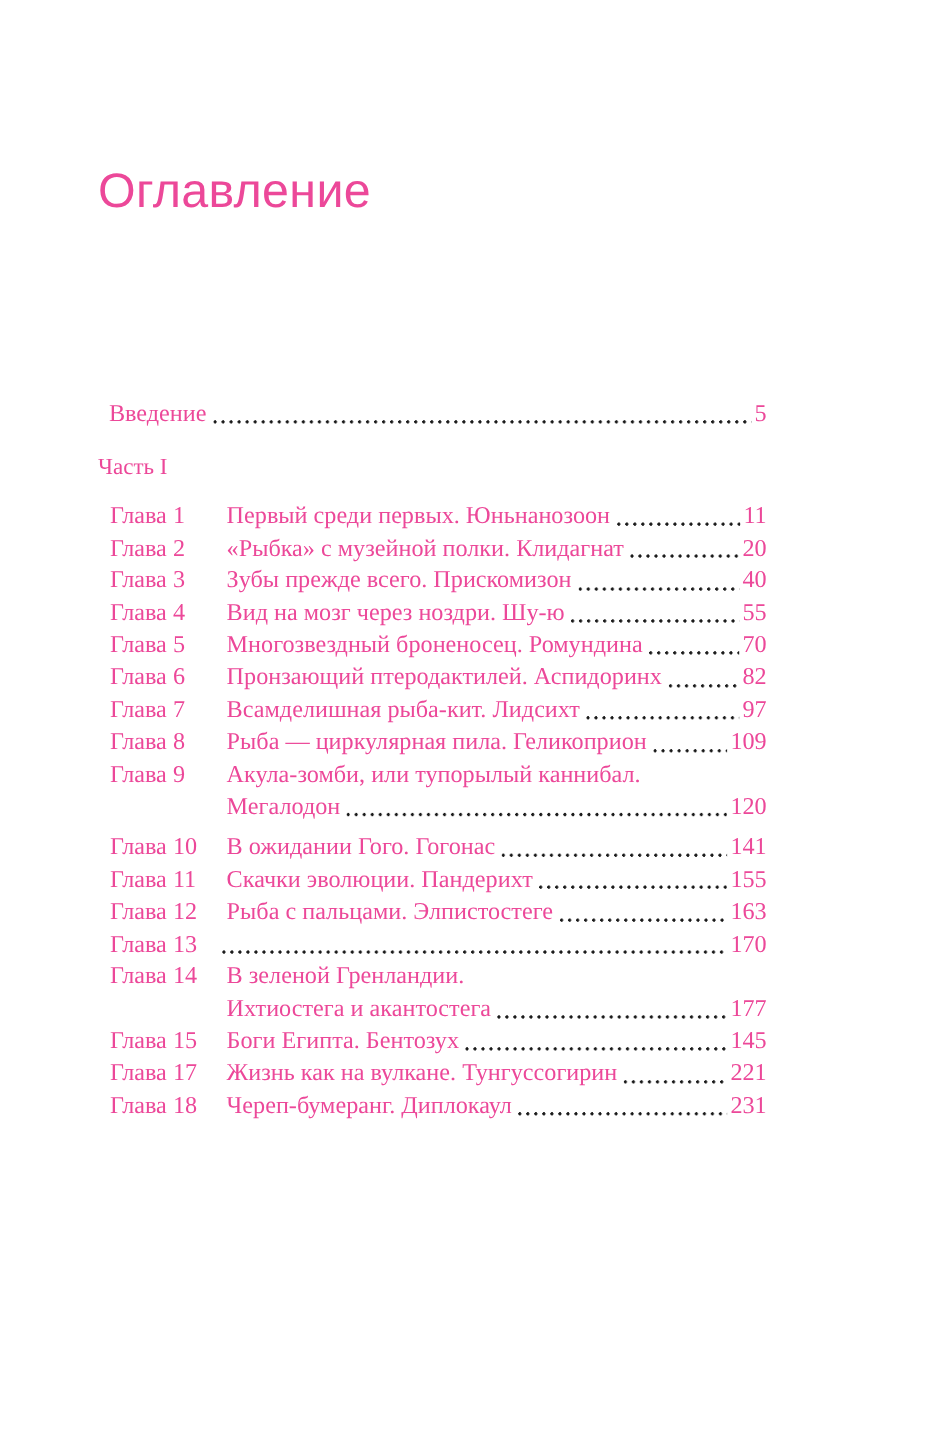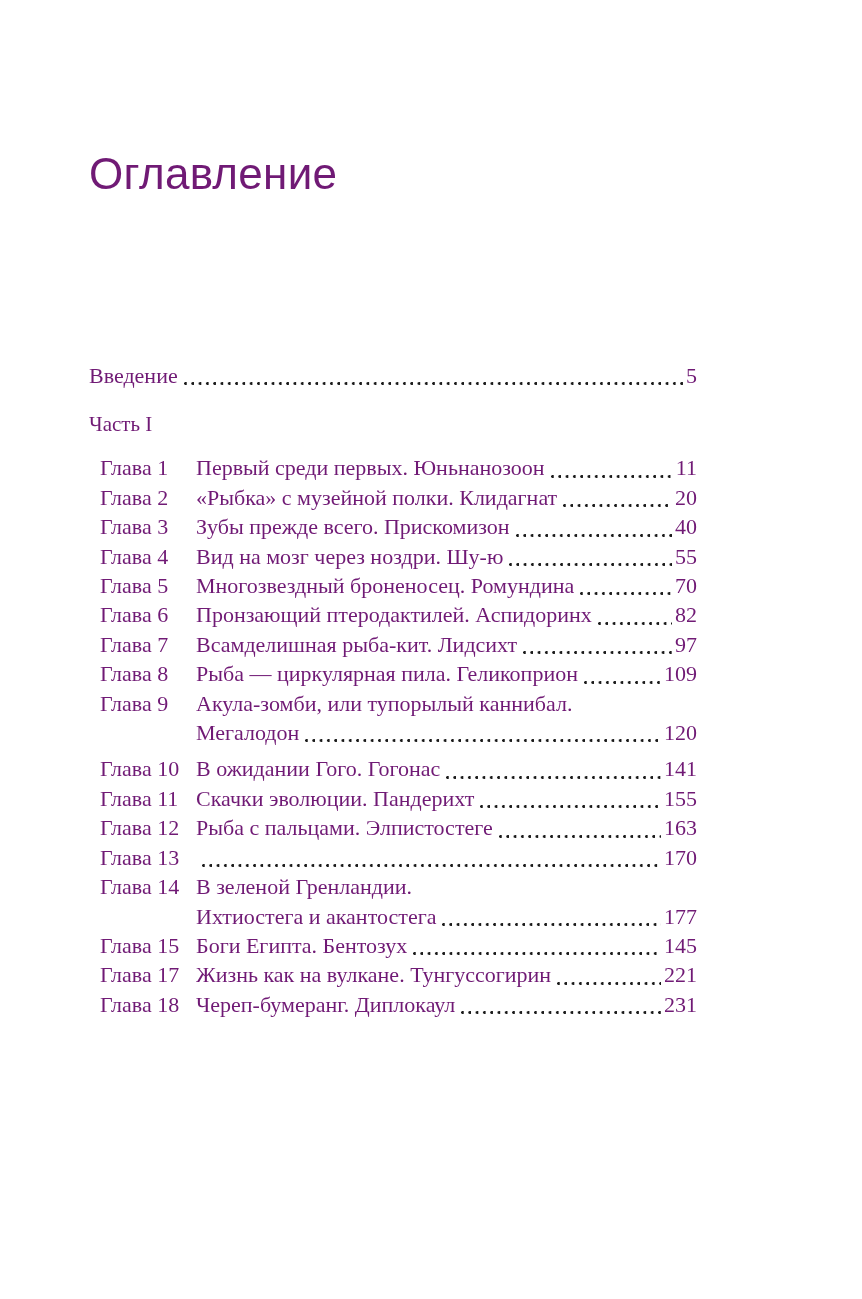--- a/index.html
+++ b/index.html
@@ -5,21 +5,21 @@
   html, body {
     margin: 0;
     padding: 0;
     background: #ffffff;
   }
   .toc-page {
     box-sizing: border-box;
     width: 862px;
     height: 1299px;
     background: #ffffff;
-    color: #701a75;
+    color: #ec4899;
     padding: 151px 165px 0 89px;
     font-family: "Liberation Serif", "DejaVu Serif", serif;
     overflow: hidden;
   }
   .toc-title {
     font-family: "Liberation Sans", "DejaVu Sans", sans-serif;
     font-size: 44px;
     line-height: 46px;
     font-weight: 400;
     letter-spacing: 0.3px;
@@ -36,21 +36,21 @@
     font-weight: 400;
     font-size: 21px;
     line-height: 30px;
   }
   .part1-heading { margin-top: 19px; }
   .part2-heading { margin-top: 25px; }
   .chapters { margin-top: 14px; }
   .chapters-part2 { margin-top: 7px; }
   .chapter-row { padding-left: 11px; }
   .chapter-label { flex: 0 0 96px; }
-  .entry-title { flex: 0 0 auto; }
+  .entry-title { flex: 0 0 auto; margin-left: 10px; }
   .dots {
     flex: 1 1 auto;
     min-width: 14px;
     position: relative;
     align-self: stretch;
   }
   .dots::after {
     content: "";
     position: absolute;
     left: 6px;

